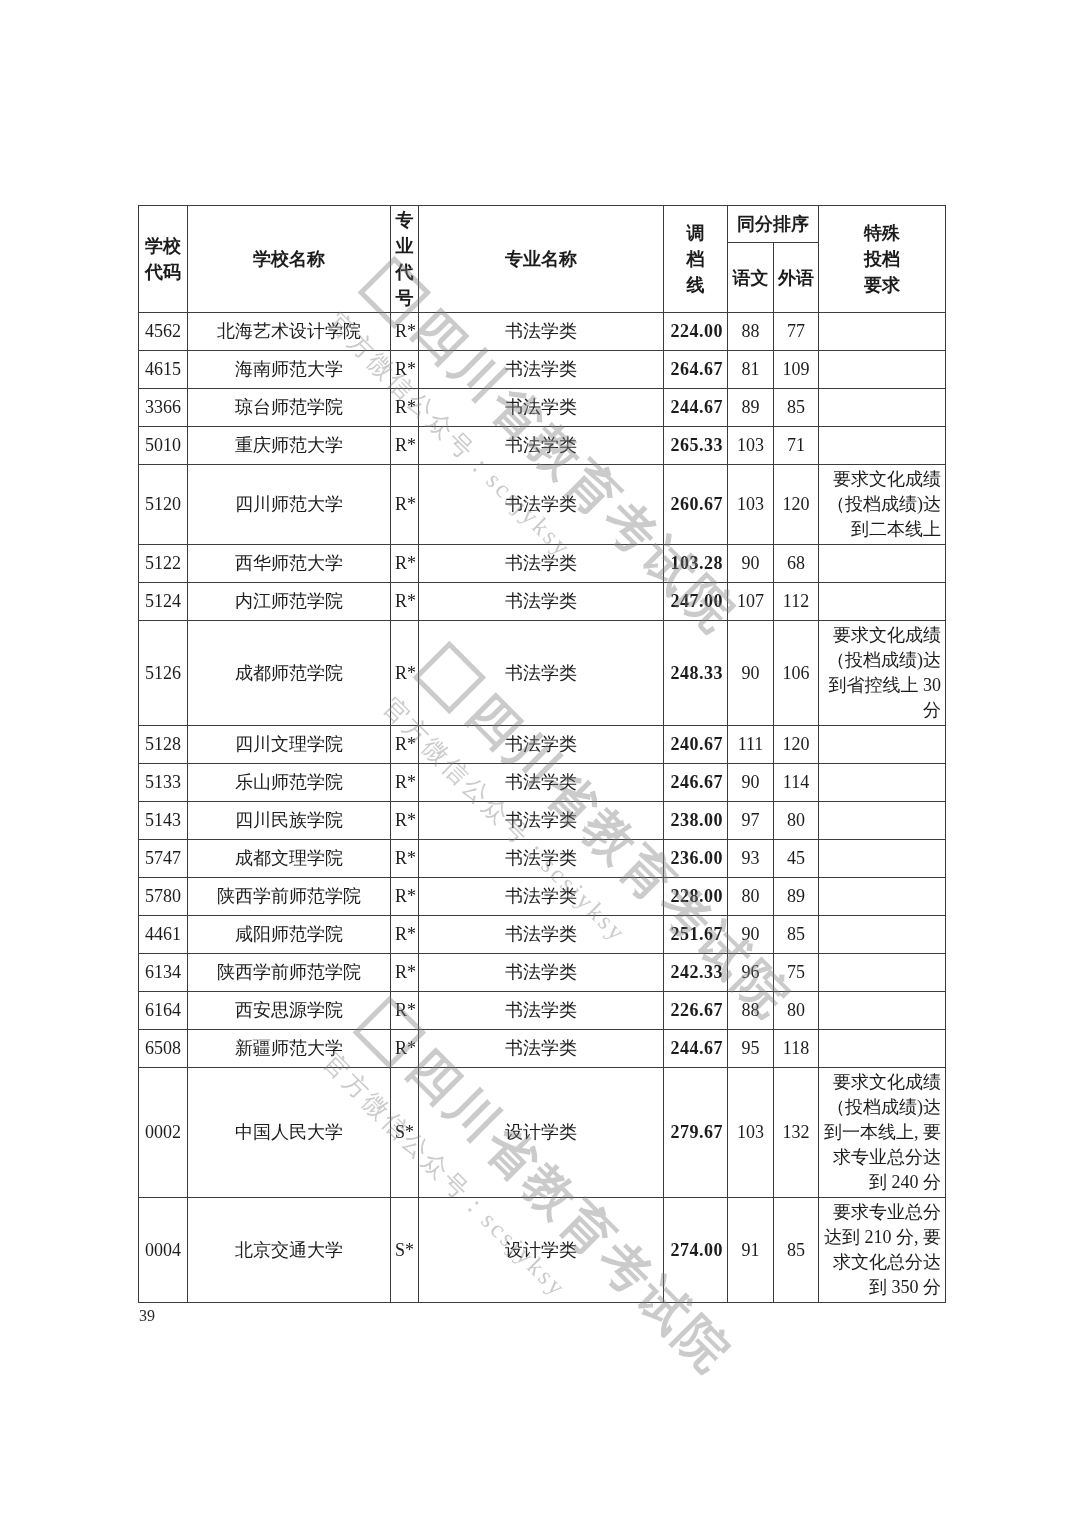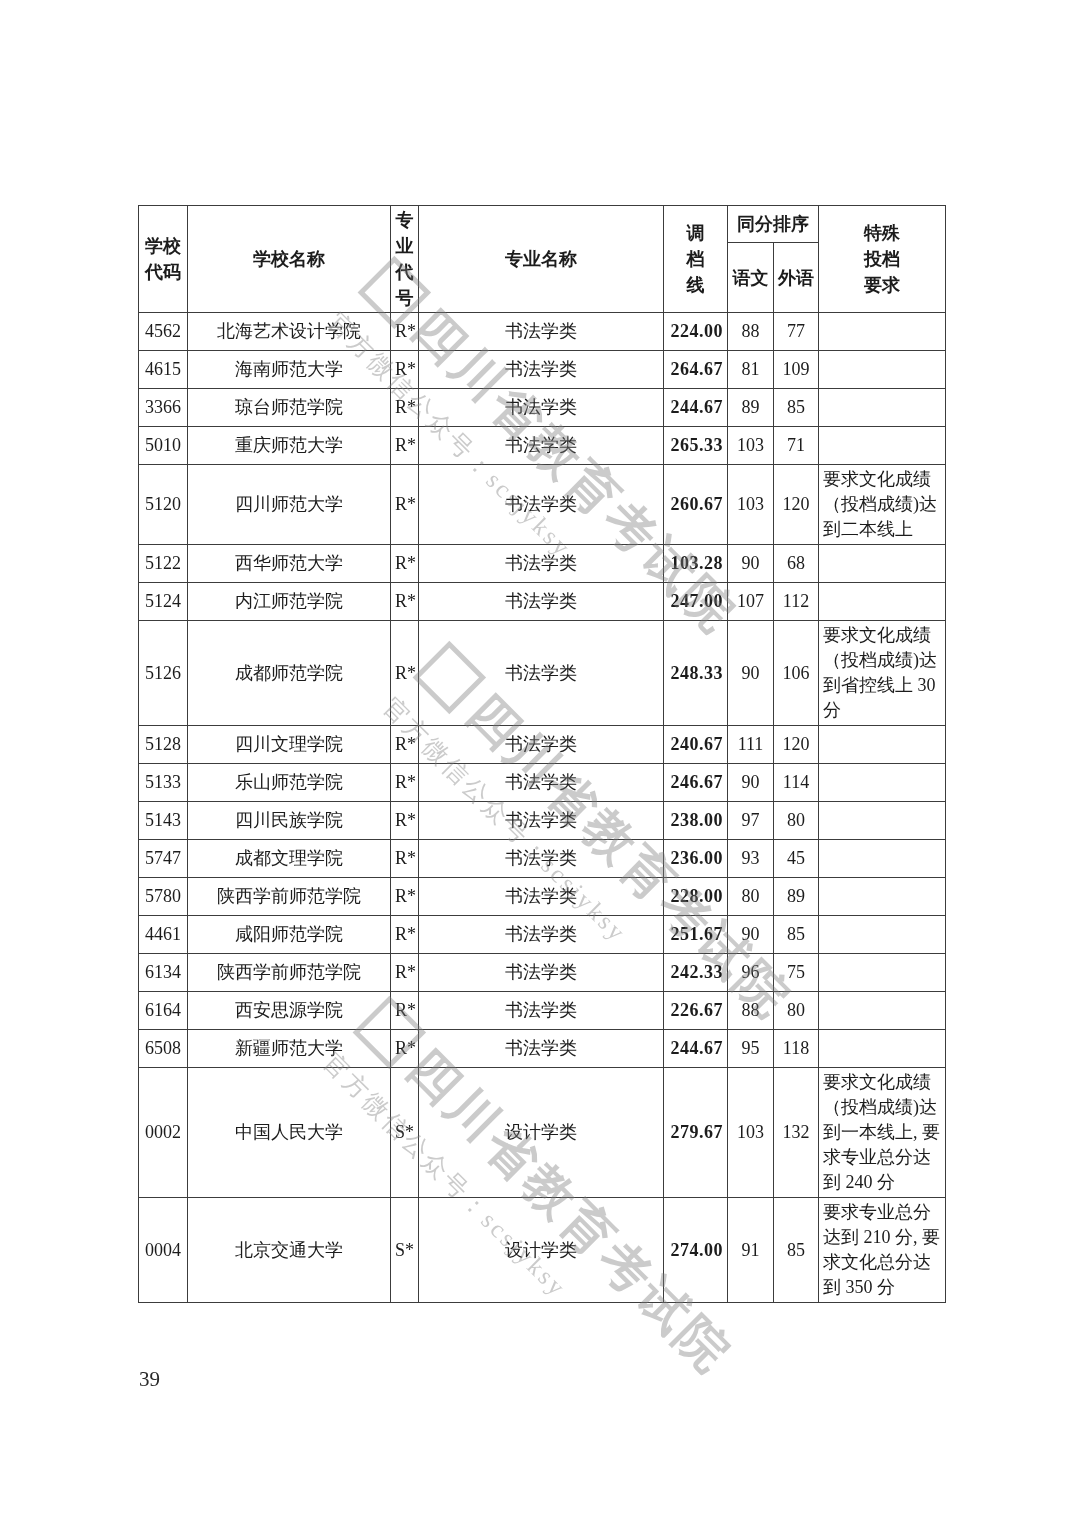--- a/index.html
+++ b/index.html
@@ -20,33 +20,33 @@
   }
   .score-table thead tr.h-top{height:36px;}
   .score-table thead tr.h-sub{height:69px;}
   .score-table tbody tr{height:38px;}
   .score-table tbody td{
     font-size:18px;vertical-align:middle;padding:2px 4px;line-height:25px;
   }
   .c-center{text-align:center;}
   .c-left{text-align:center;}
   .line-val{font-weight:bold;text-align:right;letter-spacing:0.5px;margin-left:19px;}
-  .sp-cell{text-align:left;padding:4px 4px 4px 5px;}
+  .sp-cell{text-align:right;padding:4px 4px 4px 5px;}
   .vstack{display:inline-block;width:1.15em;line-height:1.45;text-align:center;word-break:break-all;}
   .w2{display:inline-block;width:2.35em;line-height:1.45;text-align:center;word-break:break-all;}
   
   .wm-layer{position:absolute;inset:0;pointer-events:none;z-index:5;}
   .wm{
     position:absolute;transform:rotate(45deg);transform-origin:0 0;
     color:rgba(126,126,126,0.40);white-space:nowrap;
   }
   .wm-big{font-size:50px;letter-spacing:4px;display:flex;align-items:center;gap:12px;font-weight:bold;}
   .wm-logo{width:42px;height:42px;border:5px solid rgba(126,126,126,0.40);flex:none;}
   .wm-small{font-size:25px;letter-spacing:3px;margin-top:12px;font-weight:normal;}
-  .page-number{position:absolute;left:139px;top:1367px;font-size:21px;color:#2a2a2a;}
+  .page-number{position:absolute;left:139px;top:1307px;font-size:16px;color:#2a2a2a;}
 </style>
 </head>
 <body>
 
 <div class="page">
 
   <table class="score-table">
     <colgroup>
       <col style="width:49px">
         <col style="width:203px">

